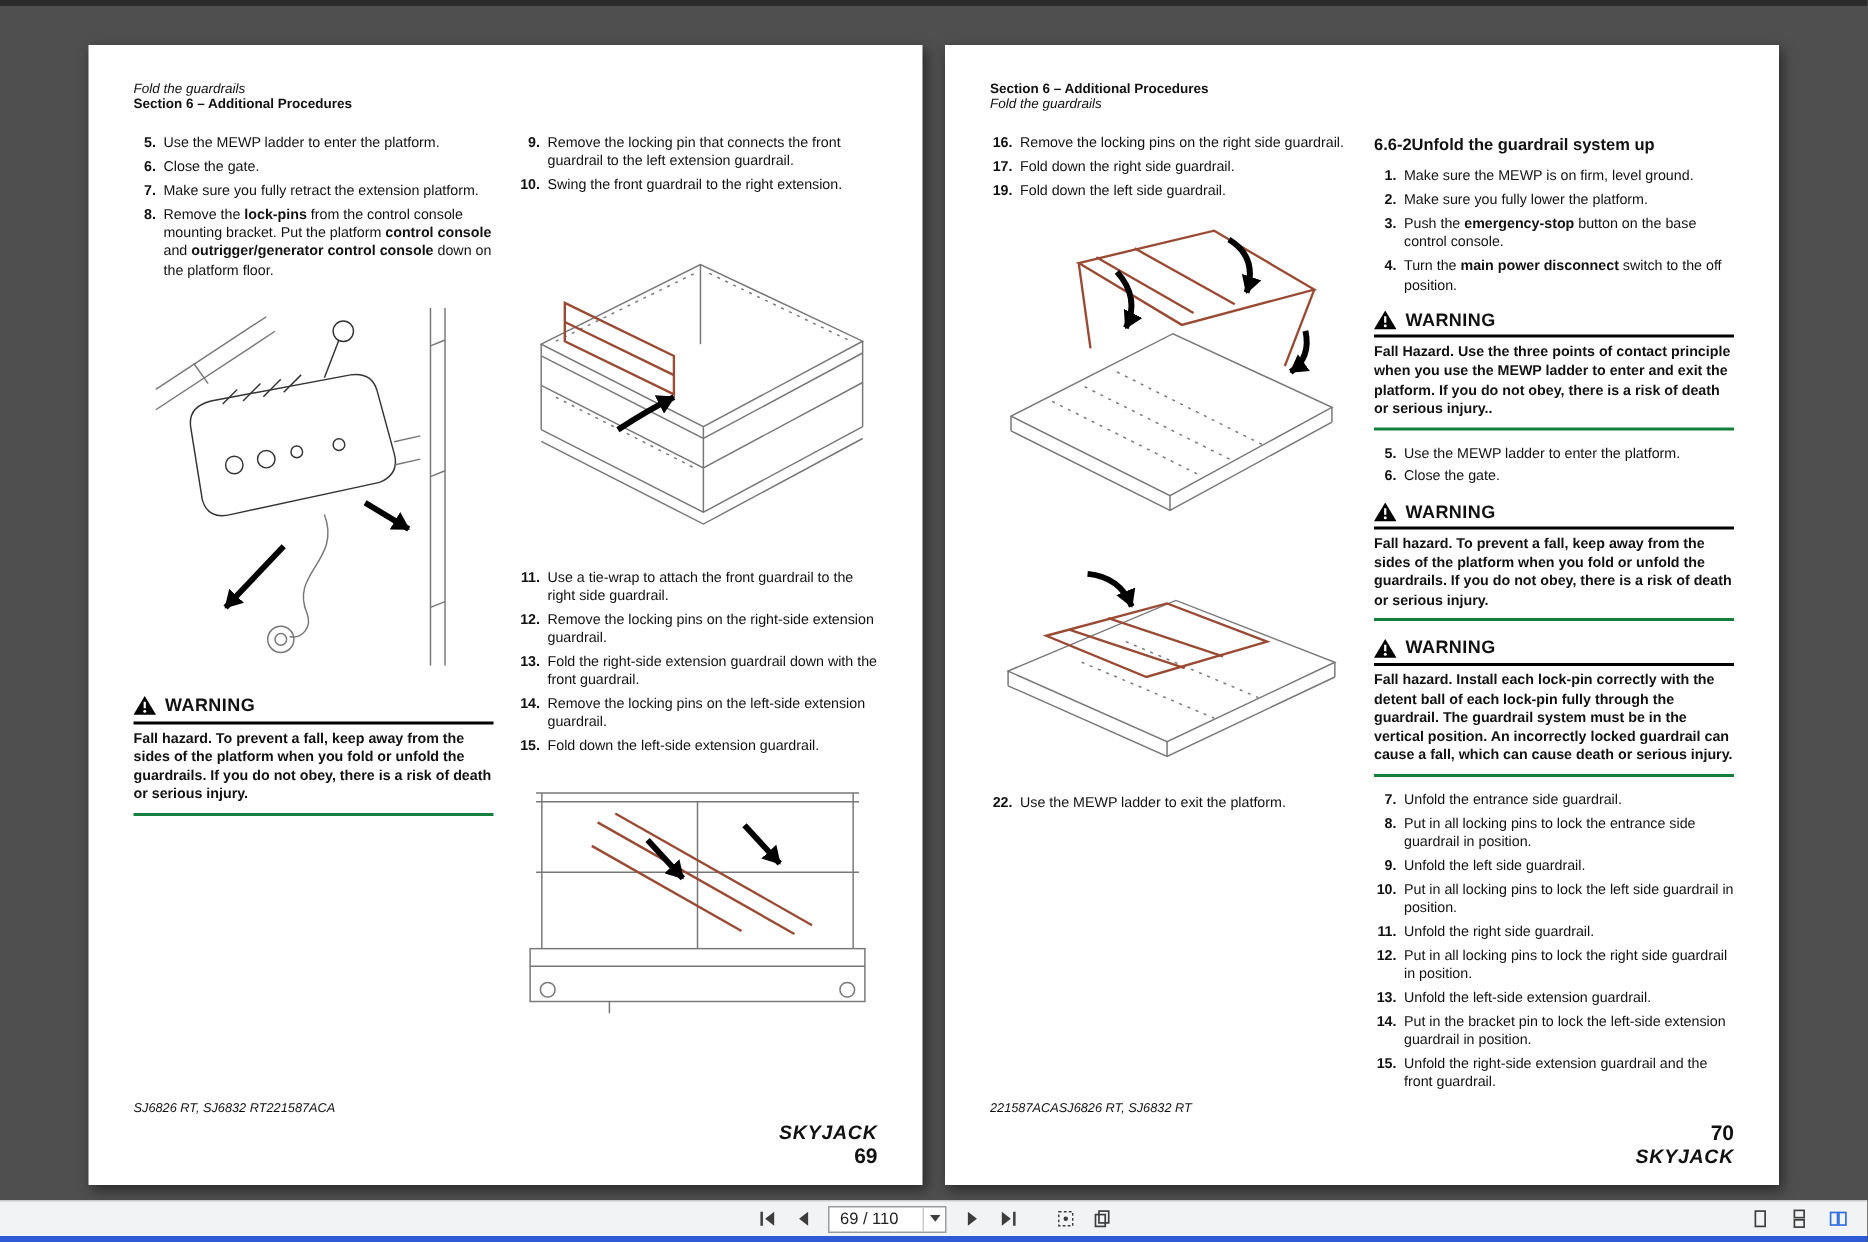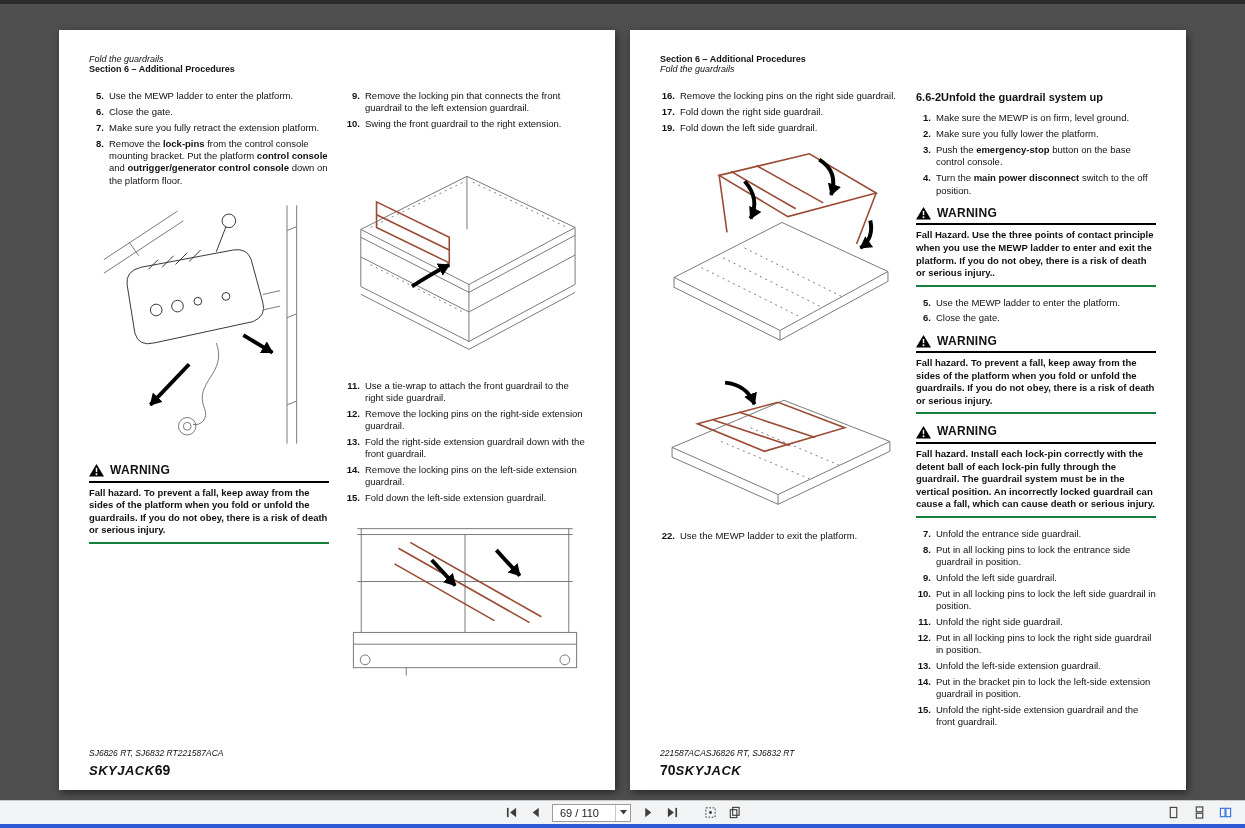--- a/index.html
+++ b/index.html
@@ -38,21 +38,21 @@
   .warn-icon { width:15px; height:12.5px; }
   .warn-body { font-weight:bold; font-size:9.5px; line-height:1.32; padding-bottom:5px; border-bottom:2px solid #15803d; }
   .illus-wrap { display:flex; justify-content:center; margin:8px 0 10px 0; }
   .illus-wrap.big { margin:14px 0 14px 0; }
   .illus path, .illus line, .illus circle, .illus rect { fill:none; stroke:#777; stroke-width:1; }
   .illus .dk { stroke:#333; }
   .illus .red { stroke:var(--illustration_red, #9a4a33); stroke-width:1.6; }
   .illus .arrow { stroke:#000; stroke-width:4; fill:none; }
   .pfoot { position:absolute; left:30px; right:30px; bottom:12px; font-size:8.5px; }
   .pfoot-row1 { display:flex; justify-content:flex-start; font-style:italic; margin-bottom:4px; }
-  .pfoot-row2 { display:flex; justify-content:flex-start; align-items:flex-end; }
+  .pfoot-row2 { display:flex; justify-content:flex-end; align-items:flex-end;flex-direction:column; }
   .pagenum { font-size:14px; font-weight:bold; }
   .logo { font-size:13px; font-weight:bold; font-style:italic; letter-spacing:.5px; }
   
   .toolbar {
     position:absolute; left:0; right:0; bottom:4px; height:24px;
     background:#f2f3f4; border-top:1px solid #c9c9c9;
     display:flex; align-items:center; justify-content:center;
   }
   .tb-center { display:flex; align-items:center; gap:0; }
   .tb-right { position:absolute; right:8px; top:0; height:100%; display:flex; align-items:center; gap:2px; }

